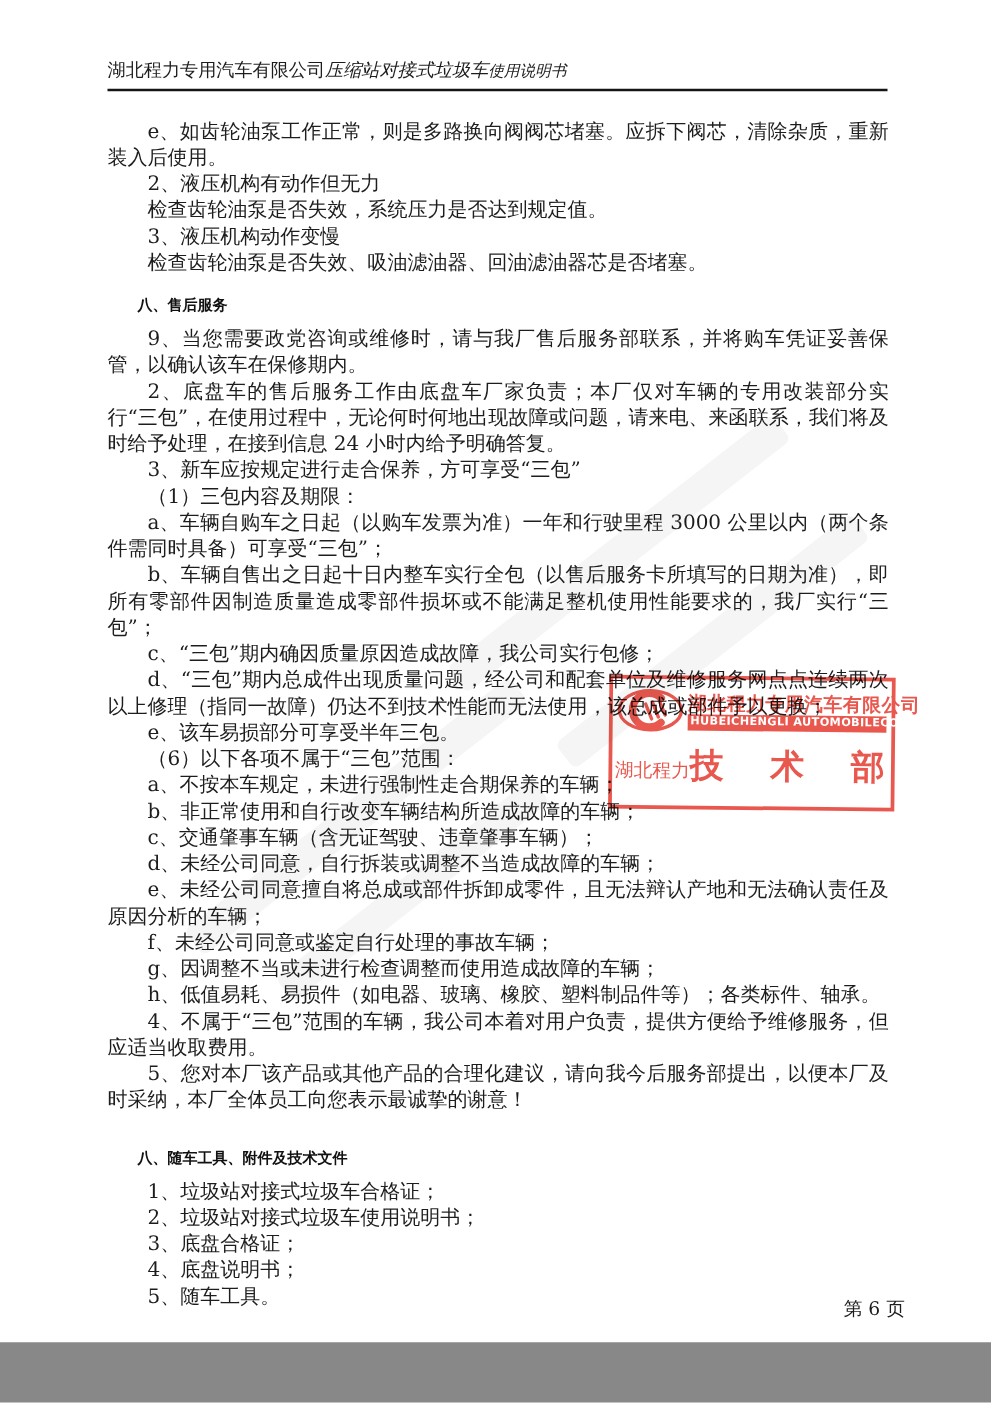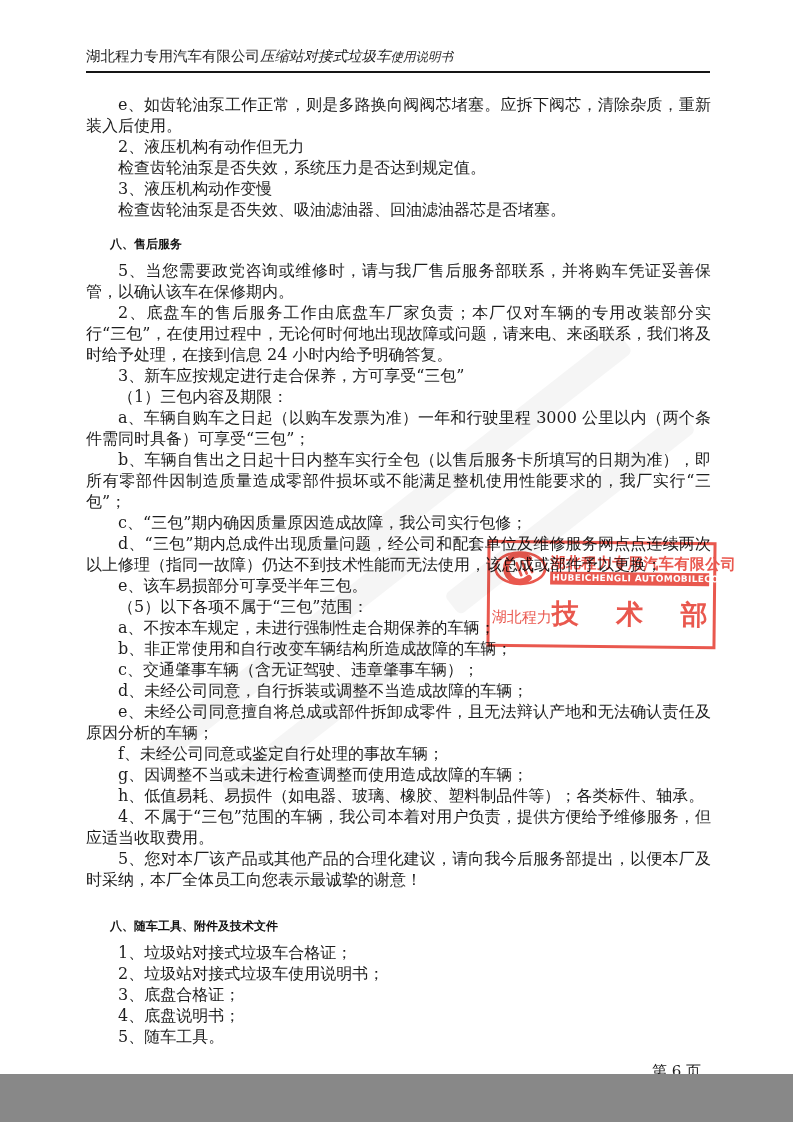--- a/index.html
+++ b/index.html
@@ -57,22 +57,22 @@
     padding:0 2px;white-space:nowrap;letter-spacing:0.3px;
   }
   .stamp-bottom{display:flex;align-items:baseline;padding:10px 8px 0 2px;}
   .stamp-dept-prefix{flex:0 0 auto;font-size:15px;font-weight:normal;white-space:nowrap;}
   .stamp-dept{
     flex:1 1 auto;text-align:center;font-size:27px;font-weight:bold;
     letter-spacing:14px;margin-right:-14px;white-space:nowrap;line-height:30px;
   }
   
   .footer{
-    position:absolute;right:92px;top:1038px;
-    font-size:15px;color:var(--text);margin-top:24px;
+    position:absolute;right:69px;top:1038px;
+    font-size:15px;color:var(--text);
   }
 </style>
 </head>
 <body>
 
 <div class="page">
 
   <div class="wm-layer">
     <div class="wm-bar wm-b1"></div>
     <div class="wm-bar wm-b2"></div>
@@ -84,30 +84,30 @@
     <span class="t-company">湖北程力专用汽车有限公司</span><span class="t-product">压缩站对接式垃圾车</span><span class="t-doc">使用说明书</span>
   </div>
 
   <div class="content" id="content">
       <div class="para">e、如齿轮油泵工作正常，则是多路换向阀阀芯堵塞。应拆下阀芯，清除杂质，重新装入后使用。</div>
       <div class="para">2、液压机构有动作但无力</div>
       <div class="para">检查齿轮油泵是否失效，系统压力是否达到规定值。</div>
       <div class="para">3、液压机构动作变慢</div>
       <div class="para">检查齿轮油泵是否失效、吸油滤油器、回油滤油器芯是否堵塞。</div>
       <div class="heading">八、售后服务</div>
-      <div class="para">5、当您需要政党咨询或维修时，请与我厂售后服务部联系，并将购车凭证妥善保管，以确认该车在保修期内。</div>
+      <div class="para">9、当您需要政党咨询或维修时，请与我厂售后服务部联系，并将购车凭证妥善保管，以确认该车在保修期内。</div>
       <div class="para">2、底盘车的售后服务工作由底盘车厂家负责；本厂仅对车辆的专用改装部分实行“三包”，在使用过程中，无论何时何地出现故障或问题，请来电、来函联系，我们将及时给予处理，在接到信息 24 小时内给予明确答复。</div>
       <div class="para">3、新车应按规定进行走合保养，方可享受“三包”</div>
       <div class="para">（1）三包内容及期限：</div>
       <div class="para">a、车辆自购车之日起（以购车发票为准）一年和行驶里程 3000 公里以内（两个条件需同时具备）可享受“三包”；</div>
       <div class="para">b、车辆自售出之日起十日内整车实行全包（以售后服务卡所填写的日期为准），即所有零部件因制造质量造成零部件损坏或不能满足整机使用性能要求的，我厂实行“三包”；</div>
       <div class="para">c、“三包”期内确因质量原因造成故障，我公司实行包修；</div>
       <div class="para">d、“三包”期内总成件出现质量问题，经公司和配套单位及维修服务网点点连续两次以上修理（指同一故障）仍达不到技术性能而无法使用，该总成或部件予以更换；</div>
       <div class="para">e、该车易损部分可享受半年三包。</div>
-      <div class="para">（5）以下各项不属于“三包”范围：</div>
+      <div class="para">（6）以下各项不属于“三包”范围：</div>
       <div class="para">a、不按本车规定，未进行强制性走合期保养的车辆；</div>
       <div class="para">b、非正常使用和自行改变车辆结构所造成故障的车辆；</div>
       <div class="para">c、交通肇事车辆（含无证驾驶、违章肇事车辆）；</div>
       <div class="para">d、未经公司同意，自行拆装或调整不当造成故障的车辆；</div>
       <div class="para">e、未经公司同意擅自将总成或部件拆卸成零件，且无法辩认产地和无法确认责任及原因分析的车辆；</div>
       <div class="para">f、未经公司同意或鉴定自行处理的事故车辆；</div>
       <div class="para">g、因调整不当或未进行检查调整而使用造成故障的车辆；</div>
       <div class="para">h、低值易耗、易损件（如电器、玻璃、橡胶、塑料制品件等）；各类标件、轴承。</div>
       <div class="para">4、不属于“三包”范围的车辆，我公司本着对用户负责，提供方便给予维修服务，但应适当收取费用。</div>
       <div class="para">5、您对本厂该产品或其他产品的合理化建议，请向我今后服务部提出，以便本厂及时采纳，本厂全体员工向您表示最诚挚的谢意！</div>

